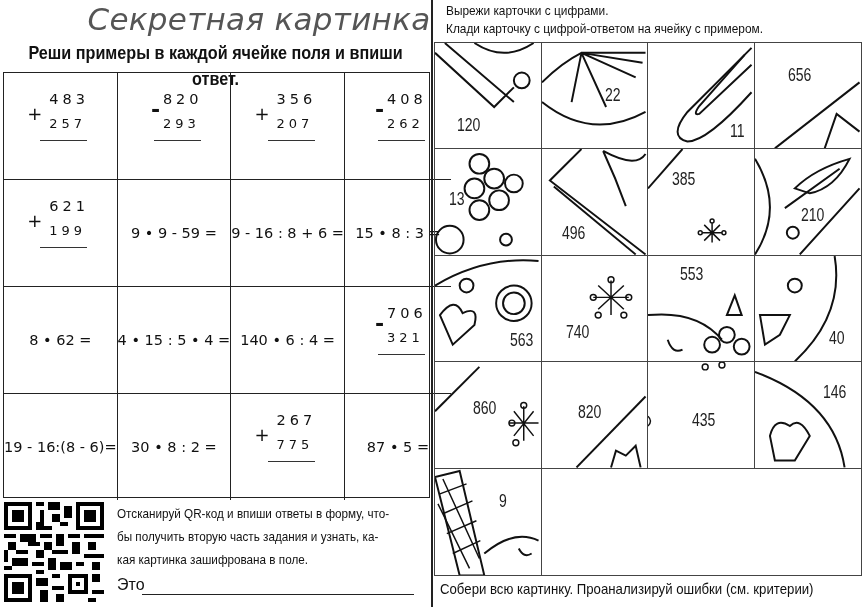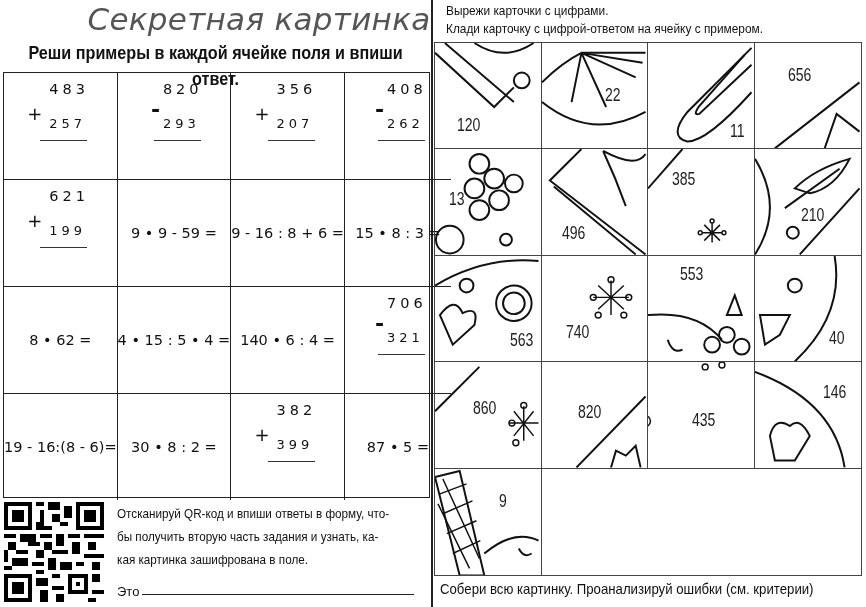--- a/index.html
+++ b/index.html
@@ -13,29 +13,29 @@
 
   .left-grid { position: absolute; left: 3px; top: 72px; width: 427px; height: 426px; border: 1px solid #222; display: grid; grid-template-columns: repeat(4, 1fr); grid-template-rows: repeat(4, 1fr); }
   .cell { border-right: 1px solid #222; border-bottom: 1px solid #222; position: relative; display: flex; align-items: center; justify-content: center; font-family: "DejaVu Sans", sans-serif; font-size: 14.5px; }
   .cell:nth-child(4n) { border-right: none; }
   .cell:nth-child(n+13) { border-bottom: none; }
 
   .col { position: relative; width: 106px; height: 106px; }
   .col .sign { position: absolute; left: 20px; font-size: 18px; }
   .col .sign.plus { top: 30px; }
   .col .sign.minus { top: 24px; left: 30px; font-weight: bold; font-size: 22px; }
-  .col .n1 { position: absolute; left: 42px; top: 8px; letter-spacing: 4px; font-size: 14.5px; }
+  .col .n1 { position: absolute; left: 42px; top: 18px; letter-spacing: 4px; font-size: 14.5px; }
   .col .n2 { position: absolute; left: 42px; top: 43px; letter-spacing: 4px; font-size: 13px; }
   .col .bar { position: absolute; left: 33px; top: 67px; width: 47px; height: 1px; background: #333; }
 
   .expr { white-space: nowrap; font-size: 14.5px; }
 
   .qr { position: absolute; left: 4px; top: 500px; width: 100px; height: 104px; }
   .qr-text { position: absolute; left: 117px; top: 502px; width: 312px; font-family: "Liberation Sans", sans-serif; font-size: 13px; line-height: 23px; color: #111; transform: scaleX(0.9); transform-origin: left; width: 345px; }
-  .eto { position: absolute; left: 117px; top: 576px; font-family: "Liberation Sans", sans-serif; font-size: 13px; color: #111; margin-top: 8px; }
+  .eto { position: absolute; left: 117px; top: 576px; font-family: "Liberation Sans", sans-serif; font-size: 16px; color: #111; }
   .eto-line { position: absolute; left: 142px; top: 594px; width: 272px; height: 1px; background: #222; }
 
   .instr { position: absolute; left: 446px; font-family: "Liberation Sans", sans-serif; font-size: 13.2px; color: #111; transform: scaleX(0.9); transform-origin: left; white-space: nowrap; }
   .instr.l1 { top: 3px; }
   .instr.l2 { top: 21px; }
 
   .right-grid { position: absolute; left: 434px; top: 42px; width: 428px; height: 534px; border: 1px solid #444; display: grid; grid-template-columns: repeat(4, 1fr); grid-template-rows: repeat(5, 1fr); }
   .card { border-right: 1px solid #444; border-bottom: 1px solid #444; position: relative; overflow: hidden; text-decoration: underline; }
   .card:nth-child(4n) { border-right: none; }
   .card:nth-child(n+17) { border-bottom: none; }
@@ -121,22 +121,22 @@
     </div>
     <div class="cell">
       <span class="expr">19 - 16:(8 - 6)=</span>
     </div>
     <div class="cell">
       <span class="expr">30 • 8 : 2 =</span>
     </div>
     <div class="cell">
       <div class="col">
         <span class="sign plus">+</span>
-        <span class="n1">382</span>
-        <span class="n2">399</span>
+        <span class="n1">267</span>
+        <span class="n2">775</span>
         <span class="bar"></span>
       </div>
     </div>
     <div class="cell">
       <span class="expr">87 • 5 =</span>
     </div>
   </div>
 
 <svg class="qr" viewBox="0 0 25 25" shape-rendering="crispEdges">
   <rect x="0" y="0" width="25" height="25" fill="#fff"></rect>

